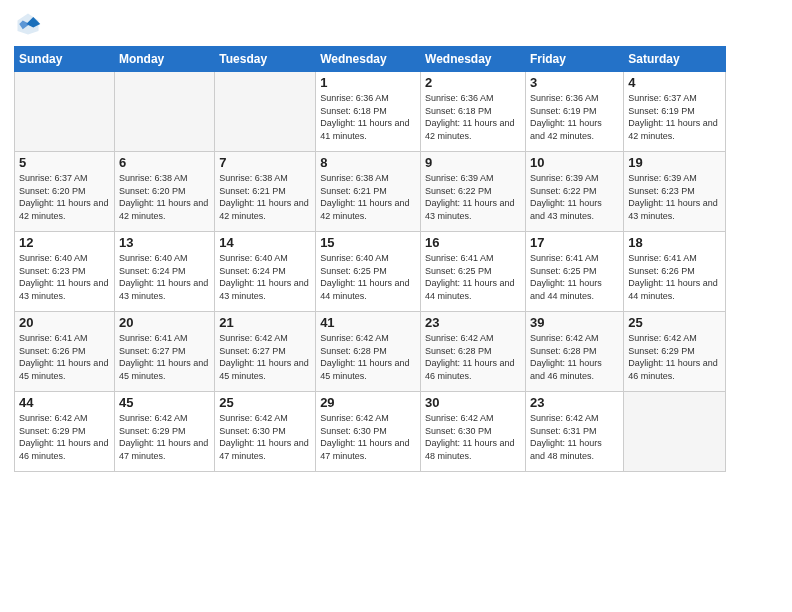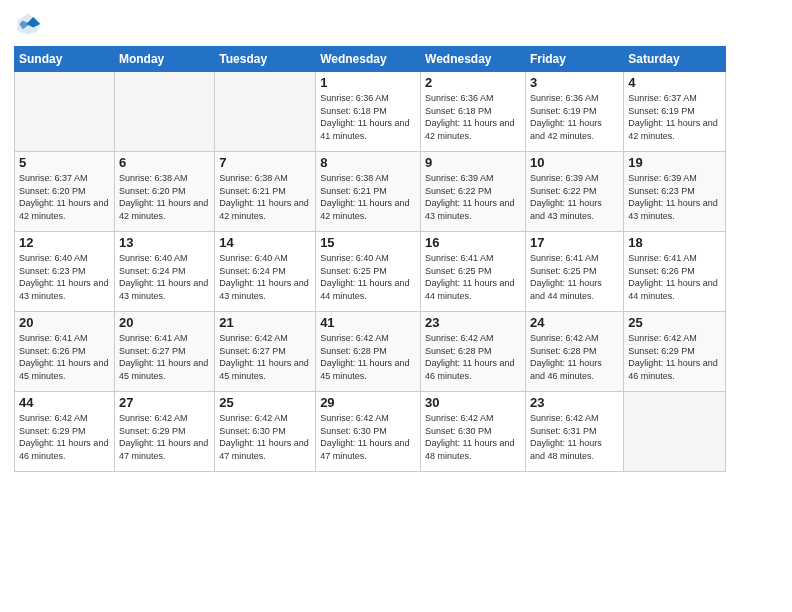--- a/index.html
+++ b/index.html
@@ -269,41 +269,41 @@
 Sunset: 6:28 PM
 Daylight: 11 hours and 45 minutes.</div>
           </td>
           <td>
             <span class="day-num">23</span>
             <div class="day-info" style="white-space: pre-line;">Sunrise: 6:42 AM
 Sunset: 6:28 PM
 Daylight: 11 hours and 46 minutes.</div>
           </td>
           <td>
-            <span class="day-num">24</span>
+            <span class="day-num">39</span>
             <div class="day-info" style="white-space: pre-line;">Sunrise: 6:42 AM
 Sunset: 6:28 PM
 Daylight: 11 hours and 46 minutes.</div>
           </td>
           <td>
             <span class="day-num">25</span>
             <div class="day-info" style="white-space: pre-line;">Sunrise: 6:42 AM
 Sunset: 6:29 PM
 Daylight: 11 hours and 46 minutes.</div>
           </td>
         </tr>
         <tr>
           <td>
             <span class="day-num">44</span>
             <div class="day-info" style="white-space: pre-line;">Sunrise: 6:42 AM
 Sunset: 6:29 PM
 Daylight: 11 hours and 46 minutes.</div>
           </td>
           <td>
-            <span class="day-num">27</span>
+            <span class="day-num">45</span>
             <div class="day-info" style="white-space: pre-line;">Sunrise: 6:42 AM
 Sunset: 6:29 PM
 Daylight: 11 hours and 47 minutes.</div>
           </td>
           <td>
             <span class="day-num">25</span>
             <div class="day-info" style="white-space: pre-line;">Sunrise: 6:42 AM
 Sunset: 6:30 PM
 Daylight: 11 hours and 47 minutes.</div>
           </td>

